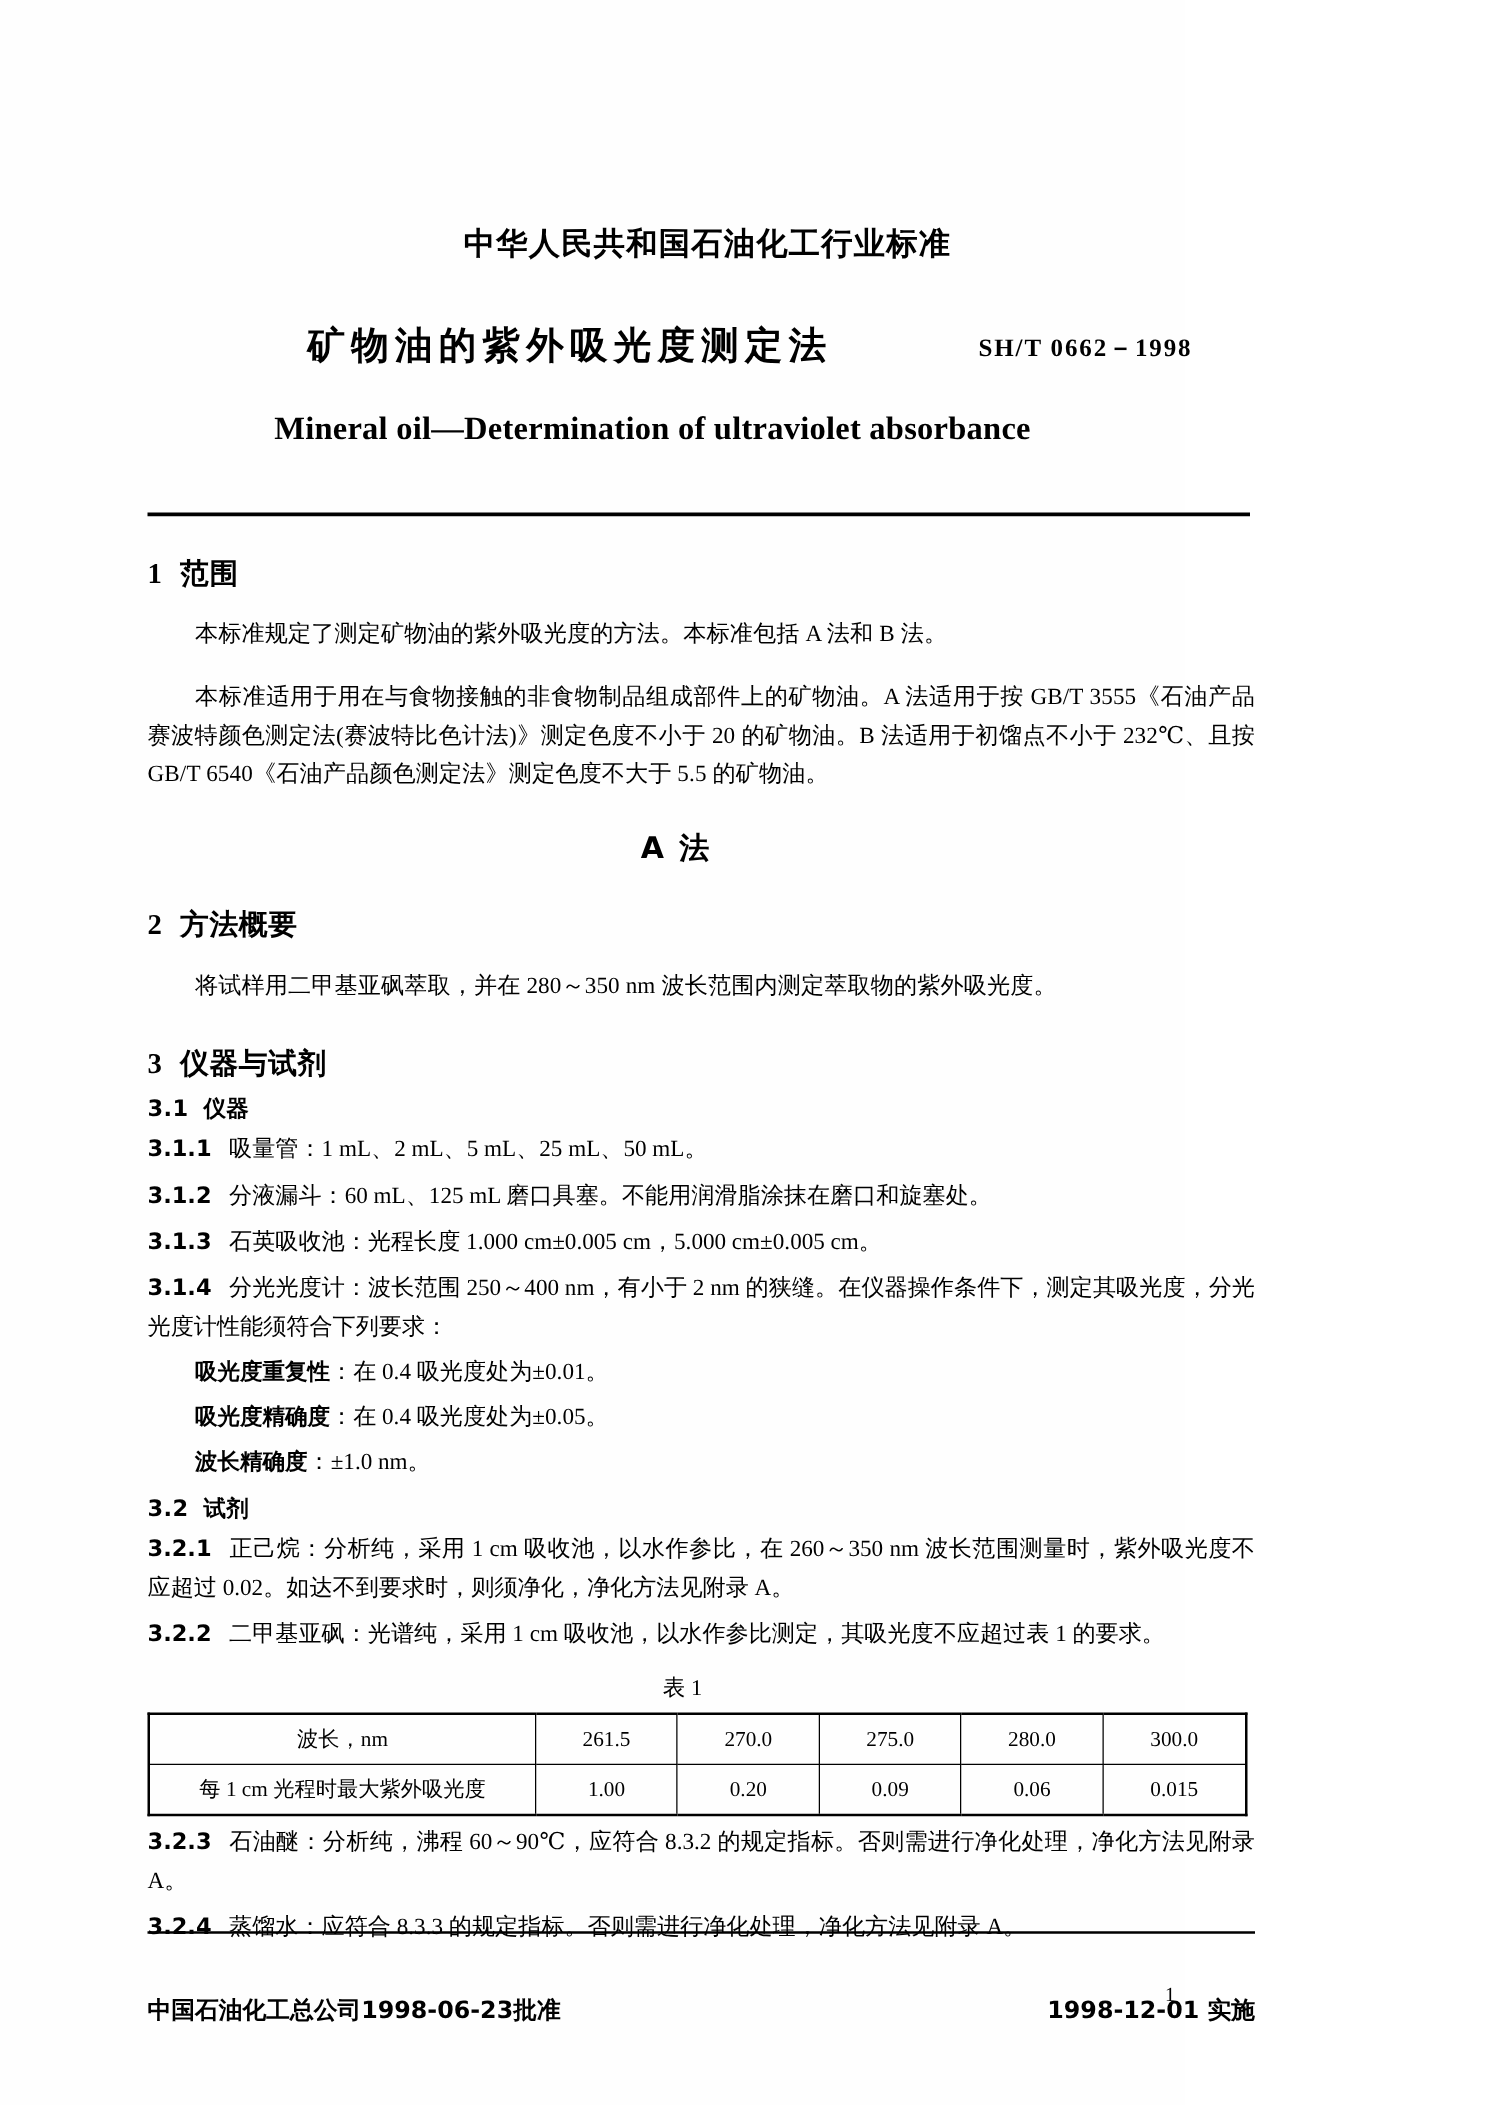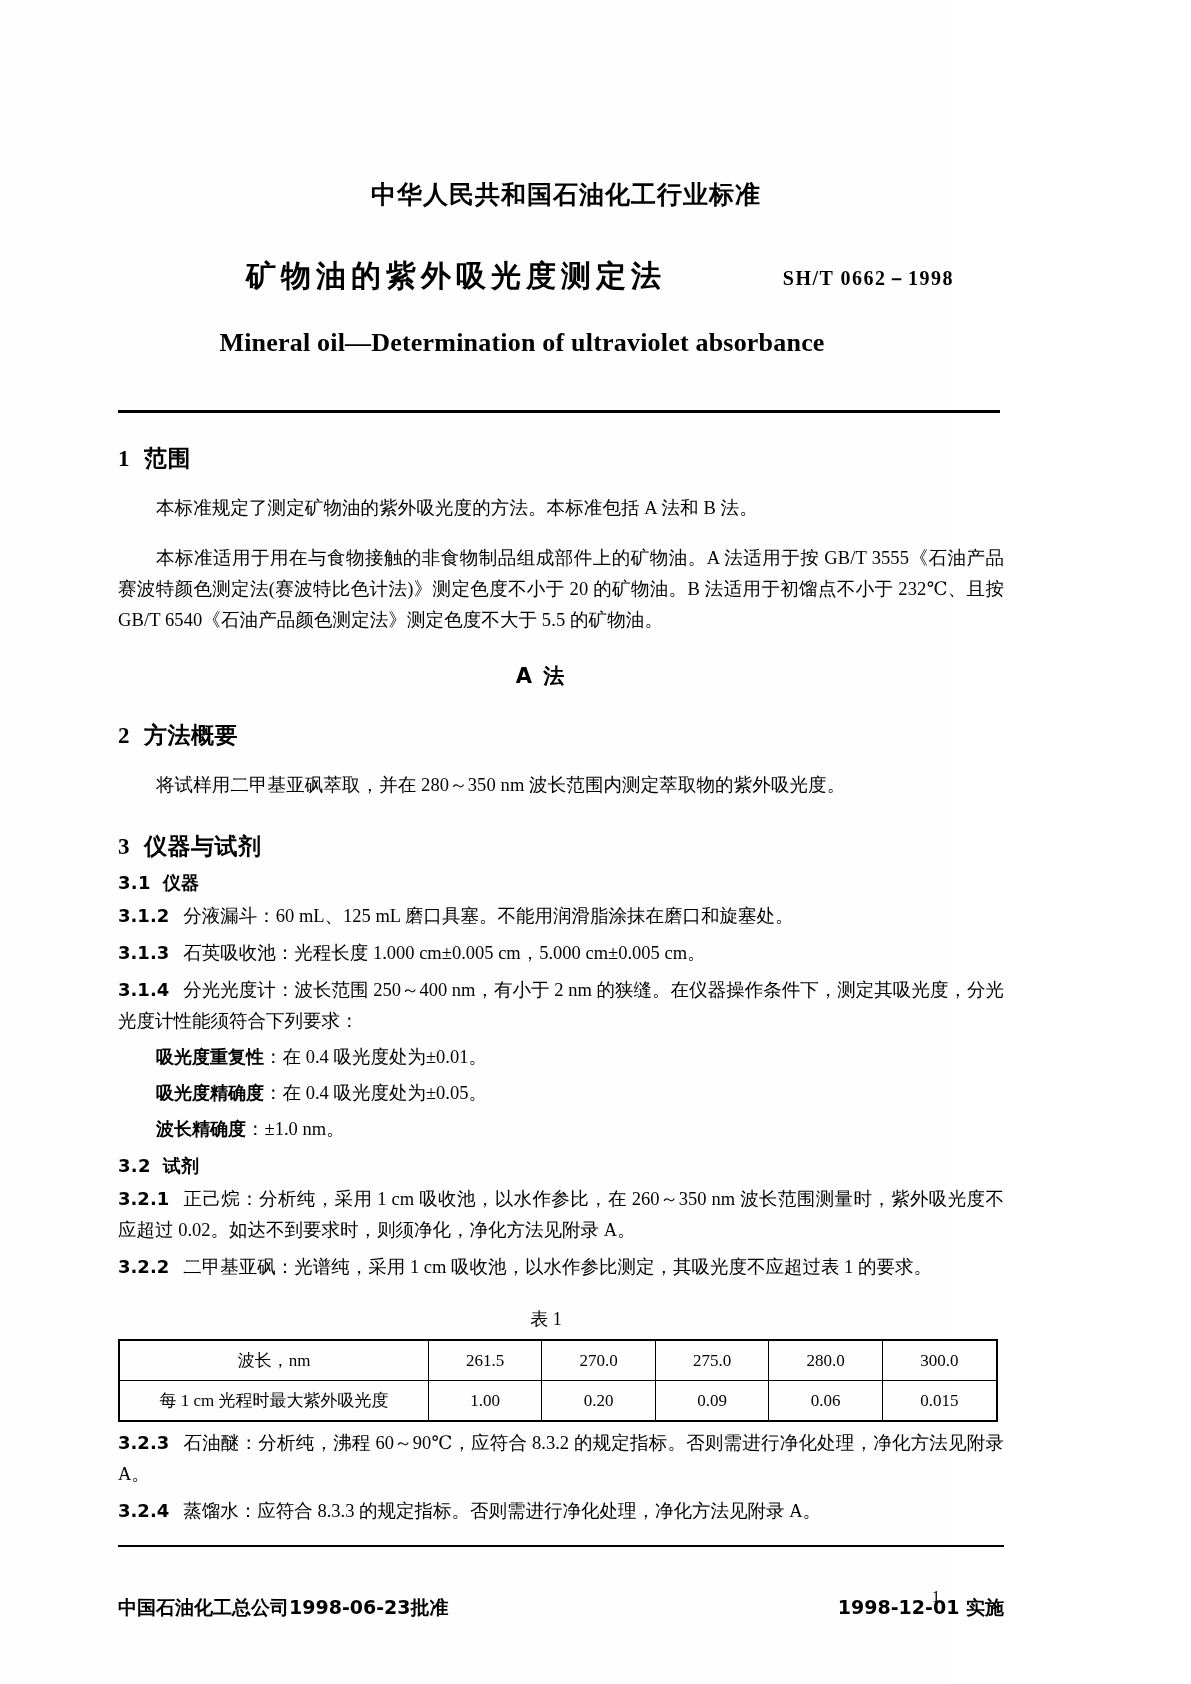--- a/index.html
+++ b/index.html
@@ -128,31 +128,31 @@
   .bullet-line .bname {
     font-family: "DejaVu Sans", "Liberation Sans", sans-serif;
     font-weight: bold;
     font-size: 18px;
   }
 
   .method-a {
     text-align: center;
     font-family: "DejaVu Sans", "Liberation Sans", sans-serif;
     font-weight: bold;
-    font-size: 21px;
+    font-size: 24px;
     margin-top: 26px;
     letter-spacing: 2px;
     padding-right: 40px;
   }
 
   
   .table-caption {
     text-align: center;
     font-size: 18px;
-    margin-top: 24px;
+    margin-top: 14px;
     padding-right: 30px;
   }
   table.t1 {
     margin-top: 8px;
     border-collapse: collapse;
     width: 880px;
     font-size: 17px;
   }
   table.t1 td {
     border: 1.5px solid #000;
@@ -229,20 +229,23 @@
     <div class="para indent">将试样用二甲基亚砜萃取，并在 280～350 nm 波长范围内测定萃取物的紫外吸光度。</div>
 
     <div class="sec-h">
       <span class="num">3</span><span>仪器与试剂</span>
     </div>
 
     <div class="sub-h">
       <span class="num">3.1</span><span>仪器</span>
     </div>
 
+    <div class="item">
+      <span class="lbl">3.1.1</span><span>吸量管：1 mL、2 mL、5 mL、25 mL、50 mL。</span>
+    </div>
     <div class="item">
       <span class="lbl">3.1.2</span><span>分液漏斗：60 mL、125 mL 磨口具塞。不能用润滑脂涂抹在磨口和旋塞处。</span>
     </div>
     <div class="item">
       <span class="lbl">3.1.3</span><span>石英吸收池：光程长度 1.000 cm±0.005 cm，5.000 cm±0.005 cm。</span>
     </div>
     <div class="item">
       <span class="lbl">3.1.4</span><span>分光光度计：波长范围 250～400 nm，有小于 2 nm 的狭缝。在仪器操作条件下，测定其吸光度，分光光度计性能须符合下列要求：</span>
     </div>
 

